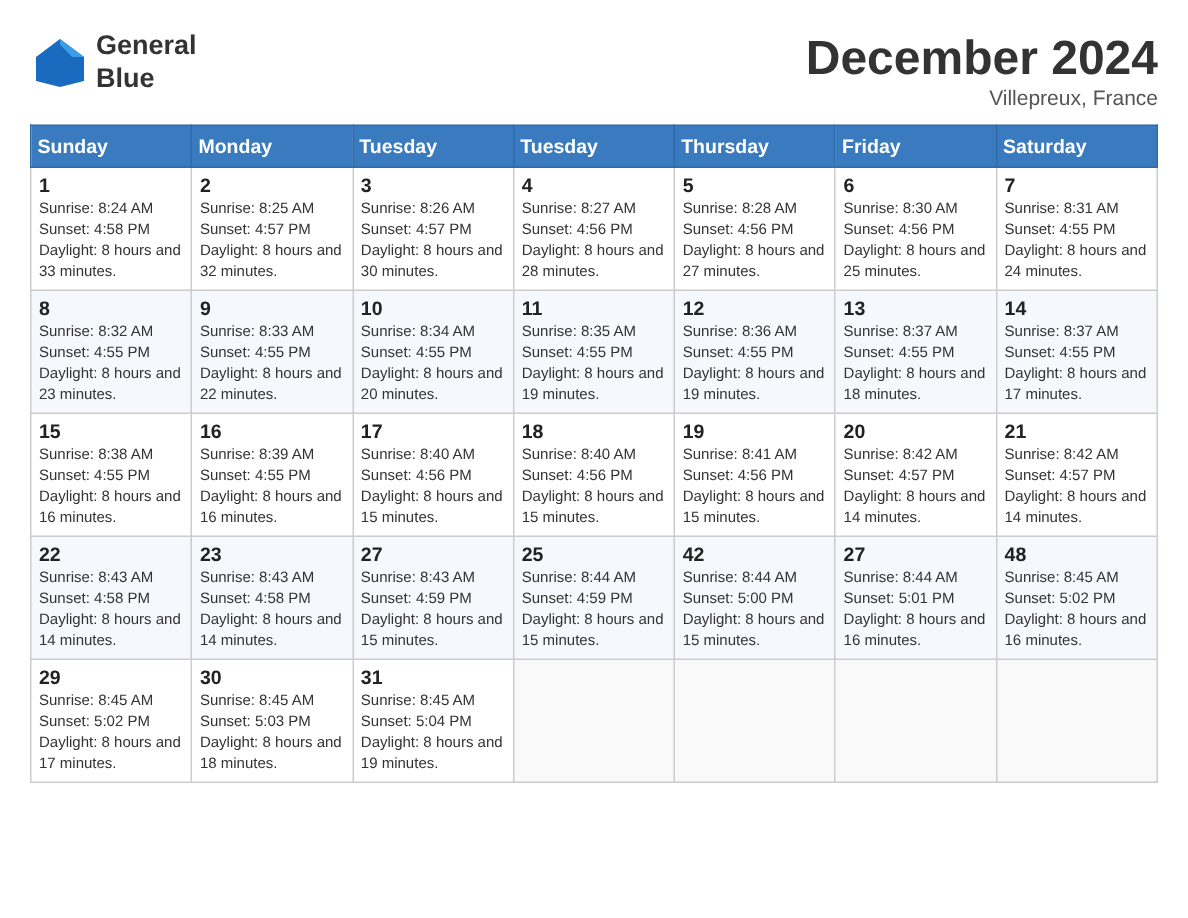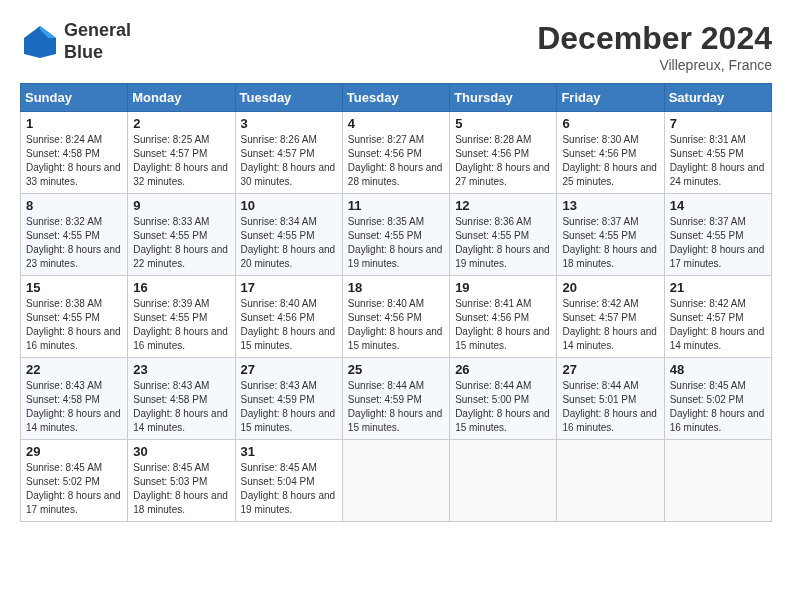--- a/index.html
+++ b/index.html
@@ -219,21 +219,21 @@
         </td>
         <td>
           <span class="day-num">27</span>
           <div class="day-info">Sunrise: 8:43 AM<br>Sunset: 4:59 PM<br>Daylight: 8 hours and 15 minutes.</div>
         </td>
         <td>
           <span class="day-num">25</span>
           <div class="day-info">Sunrise: 8:44 AM<br>Sunset: 4:59 PM<br>Daylight: 8 hours and 15 minutes.</div>
         </td>
         <td>
-          <span class="day-num">26</span>
+          <span class="day-num">42</span>
           <div class="day-info">Sunrise: 8:44 AM<br>Sunset: 5:00 PM<br>Daylight: 8 hours and 15 minutes.</div>
         </td>
         <td>
           <span class="day-num">27</span>
           <div class="day-info">Sunrise: 8:44 AM<br>Sunset: 5:01 PM<br>Daylight: 8 hours and 16 minutes.</div>
         </td>
         <td>
           <span class="day-num">48</span>
           <div class="day-info">Sunrise: 8:45 AM<br>Sunset: 5:02 PM<br>Daylight: 8 hours and 16 minutes.</div>
         </td>

